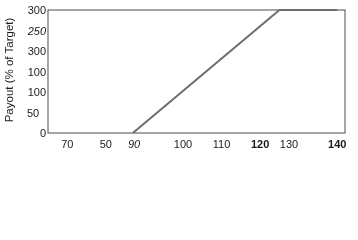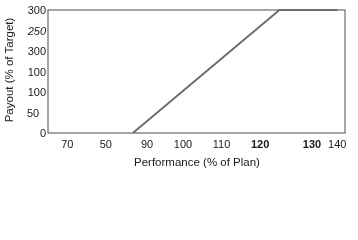--- a/index.html
+++ b/index.html
@@ -105,29 +105,28 @@
       <div class="ytick" style="top: 92px;">100</div>
       <div class="ytick" style="top: 71.5px;">100</div>
       <div class="ytick" style="top: 51px;">300</div>
       <div class="ytick" style="top: 30.5px; font-style: italic;">250</div>
       <div class="ytick" style="top: 10px;">300</div>
     </div>
 
   <div id="xtick-layer">
       <div class="xtick" style="left: 67.2857px;">70</div>
       <div class="xtick" style="left: 105.857px;">50</div>
-      <div class="xtick" style="left: 147px;">90</div>
+      <div class="xtick" style="left: 134px; font-style: italic;">90</div>
       <div class="xtick" style="left: 183px;">100</div>
       <div class="xtick" style="left: 221.571px;">110</div>
       <div class="xtick" style="left: 260.143px; font-weight: bold;">120</div>
-      <div class="xtick" style="left: 312px; font-weight: bold;">130</div>
-      <div class="xtick" style="left: 337.286px;">140</div>
+      <div class="xtick" style="left: 289px;">130</div>
+      <div class="xtick" style="left: 337.286px; font-weight: bold;">140</div>
     </div>
 
-  <div id="xlabel">Performance (% of Plan)</div>
 
   <svg id="plot-svg" viewBox="0 0 358 178">
     <g id="frame-group">
         <rect x="48" y="10" width="297" height="123" fill="none" stroke="#4d4d4d" stroke-width="1"></rect>
       </g>
     <g id="series-group">
         <polyline points="132.85714285714283,133 279.42857142857144,10 337.2857142857143,10" fill="none" stroke="#6e6e6e" stroke-width="2" stroke-linejoin="miter" stroke-linecap="butt"></polyline>
       </g>
   </svg>
 

